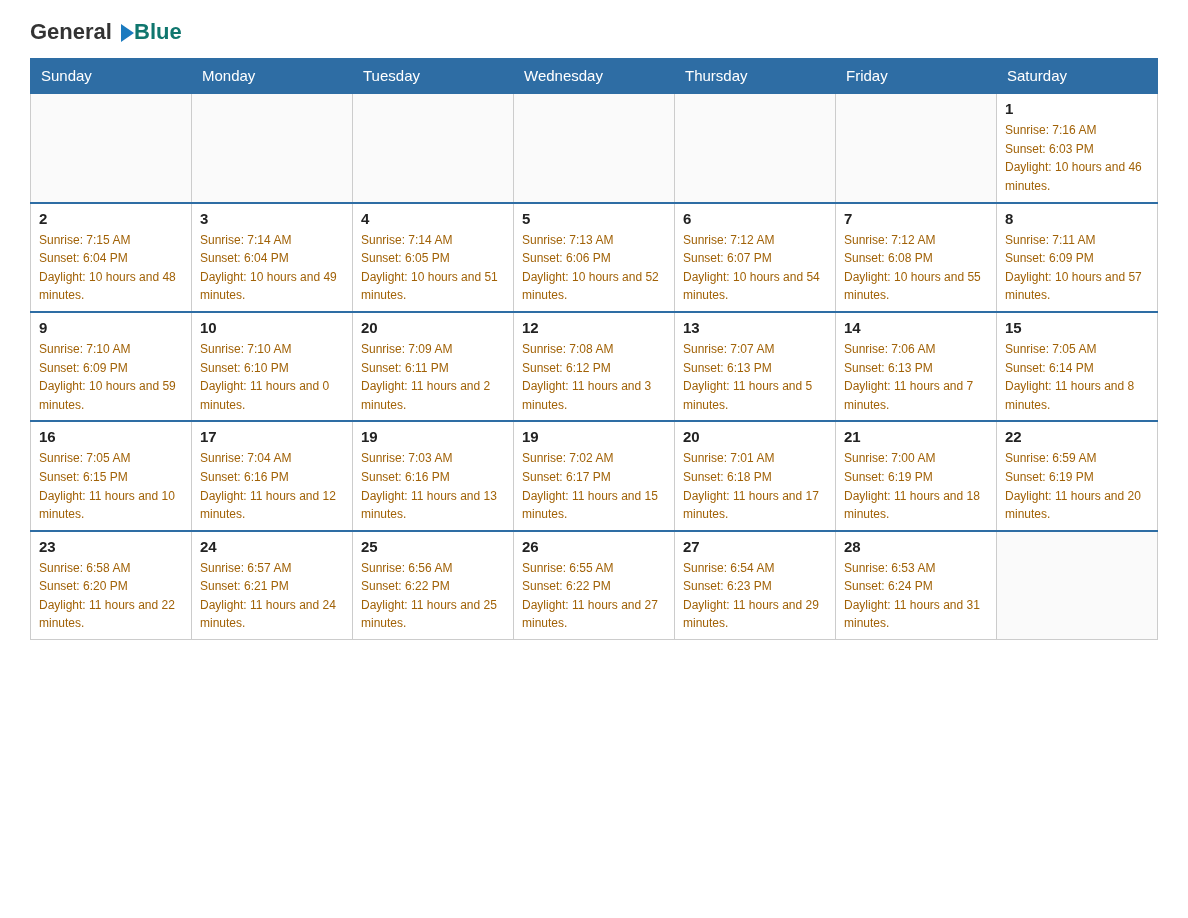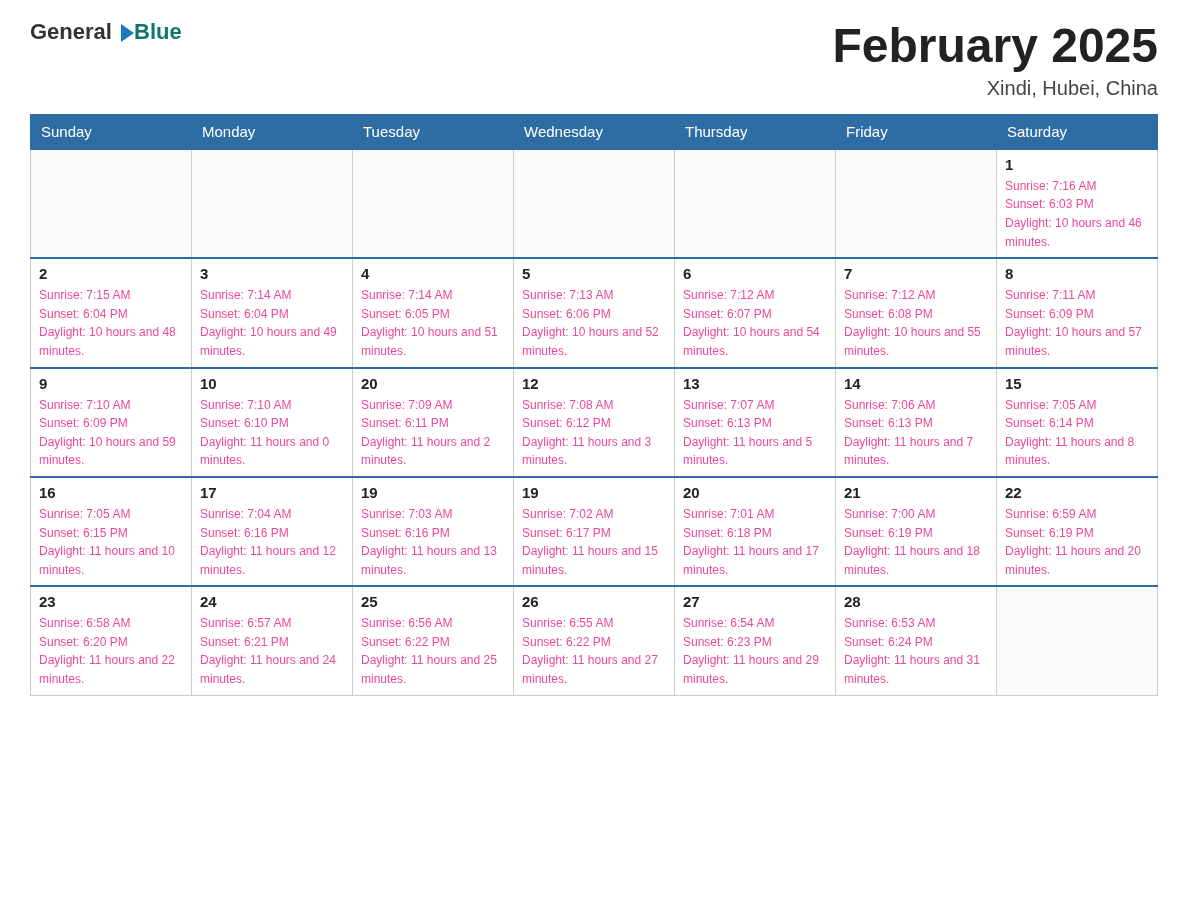--- a/index.html
+++ b/index.html
@@ -78,43 +78,39 @@
     }
     .day-number {
       font-size: 15px;
       font-weight: bold;
       color: #222;
       margin-bottom: 4px;
       display: block;
     }
     .day-info {
       font-size: 12px;
-      color: #ec4899;
+      color: #a16207;
       line-height: 1.55;
     }
     .calendar tr td {
       border-top: 2px solid #2e6da4;
     }
   </style>
 </head>
 <body>
 
 <div class="header">
   <div class="logo">
     <div class="logo-general">
       <span>General</span>
       <span style="display:inline-block; width:0; height:0; border-top: 9px solid transparent; border-bottom: 9px solid transparent; border-left: 13px solid #1a7abf; margin-left:3px; vertical-align:middle;"></span>
     </div>
     <div class="logo-blue">
       <span>Blue</span>
     </div>
-  </div>
-  <div class="title-block">
-    <div class="calendar-title">February 2025</div>
-    <div class="calendar-subtitle">Xindi, Hubei, China</div>
   </div>
 </div>
 
 <table class="calendar">
   <thead>
     <tr>
       <th><span>Sunday</span></th>
       <th><span>Monday</span></th>
       <th><span>Tuesday</span></th>
       <th><span>Wednesday</span></th>

